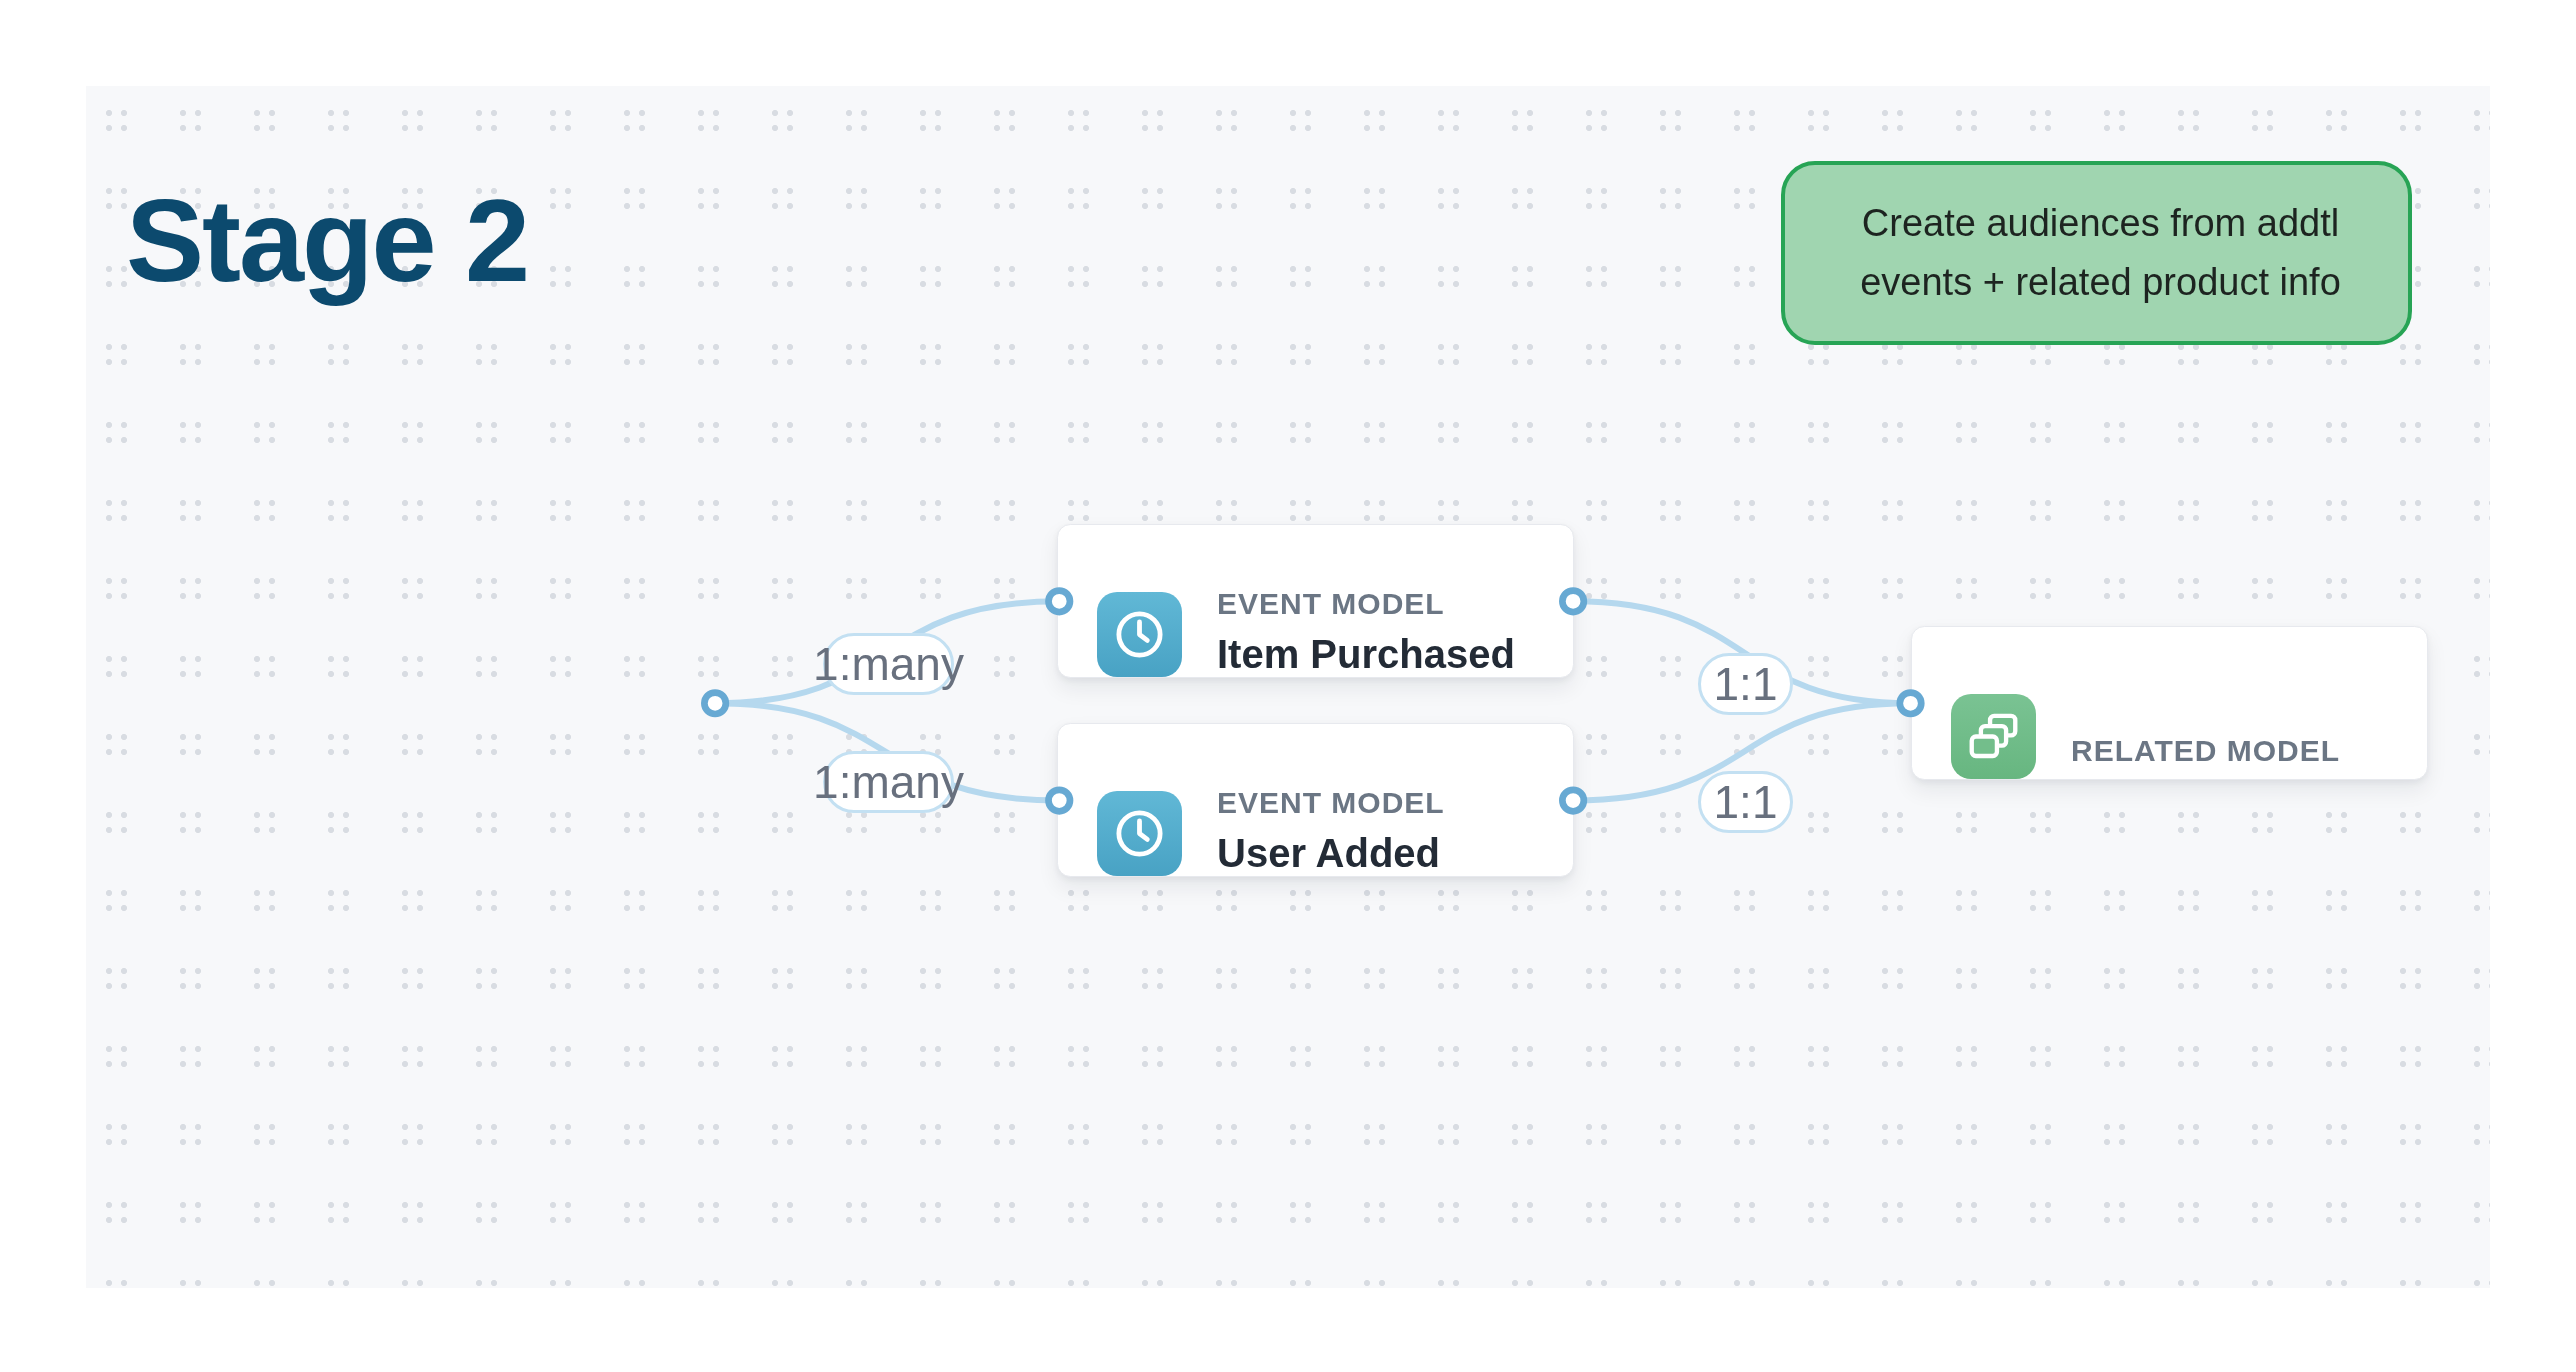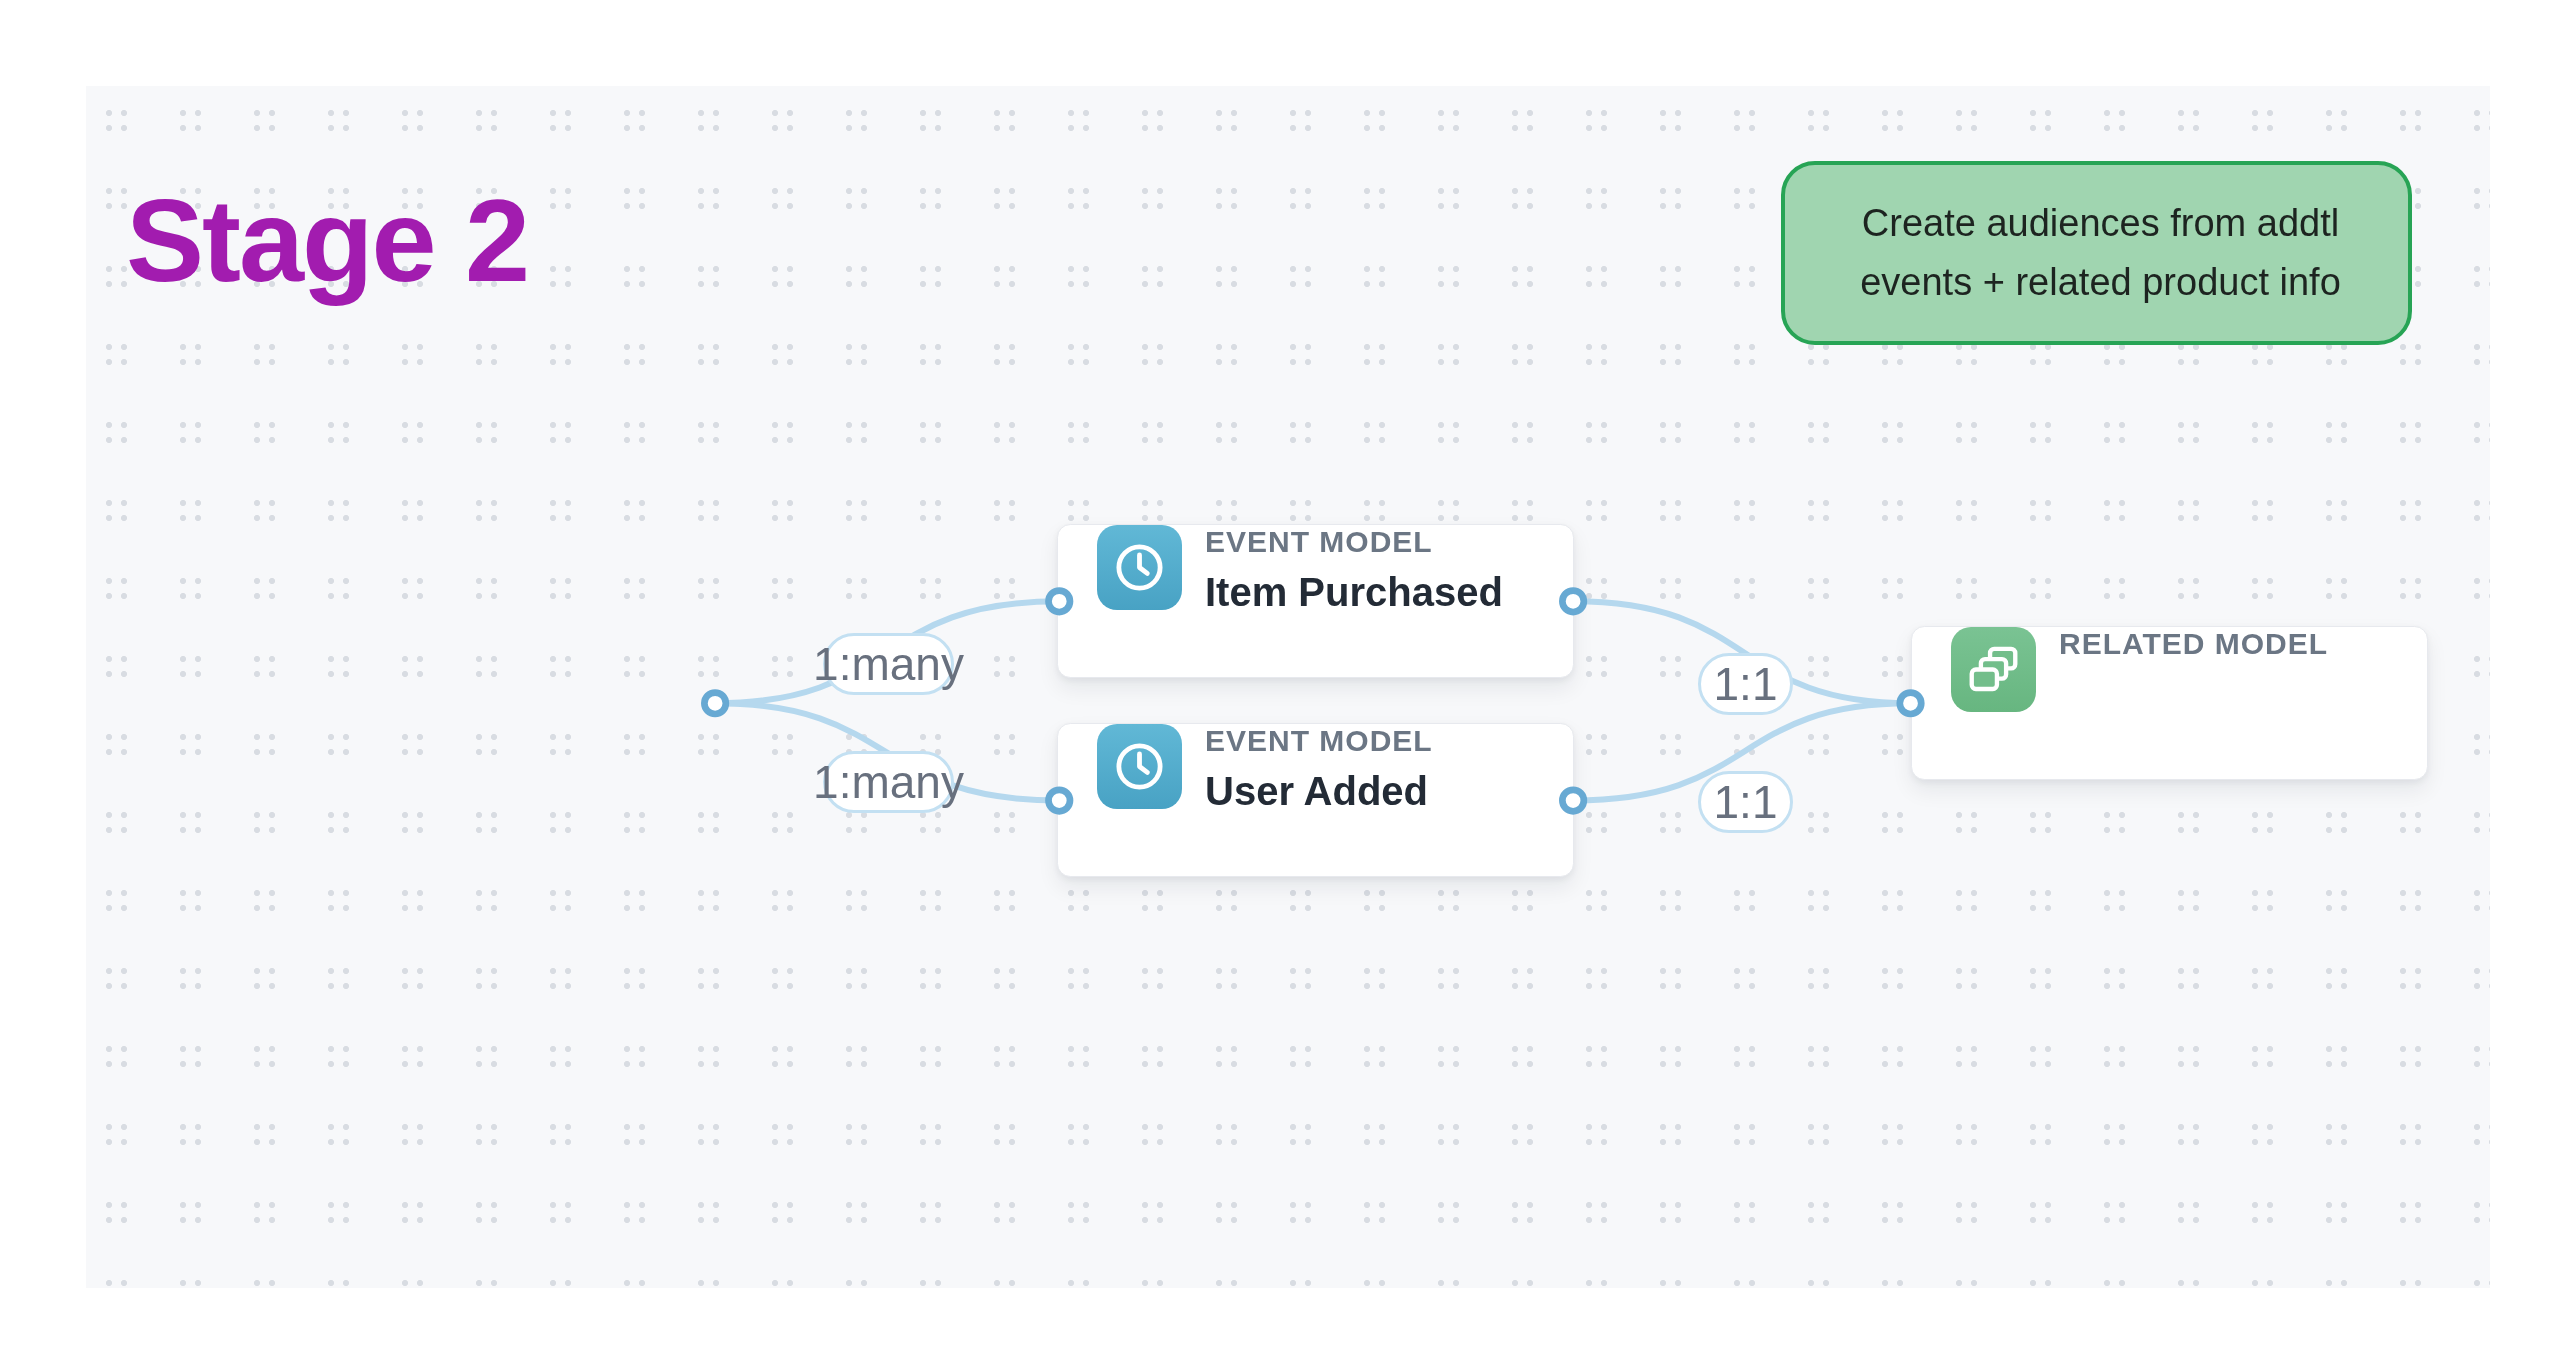--- a/index.html
+++ b/index.html
@@ -31,21 +31,21 @@
     background-size: 74px 78px;
     z-index: 0;
   }
   .stage-title {
     position: absolute;
     left: 126px; top: 173px;
     margin: 0;
     font-size: 117px;
     font-weight: 800;
     letter-spacing: -2px;
-    color: #a21caf;
+    color: #0c4a6e;
     z-index: 2;
   }
   .callout {
     position: absolute;
     left: 1781px; top: 161px;
     width: 631px; height: 184px;
     box-sizing: border-box;
     background: #a0d5b0;
     border: 4px solid #27a455;
     border-radius: 34px;
@@ -104,23 +104,23 @@
   
   .node-card {
     position: absolute;
     width: 517px; height: 154px;
     box-sizing: border-box;
     background: #ffffff;
     border: 1.3px solid #e7e9ee;
     border-radius: 13.4px;
     box-shadow: 0 10.7px 21.5px rgba(16,24,40,.07), 0 2.7px 6.7px rgba(16,24,40,.05);
     display: flex;
-    align-items: flex-start;
+    align-items: flex-end;
     padding-left: 39px;
-    gap: 23px;
+    gap: 35px;
     z-index: 4;
   }
   .tile {
     width: 85px; height: 85px;
     border-radius: 20px;
     flex: 0 0 auto;
     display: flex;
     align-items: center;
     justify-content: center;
   }

